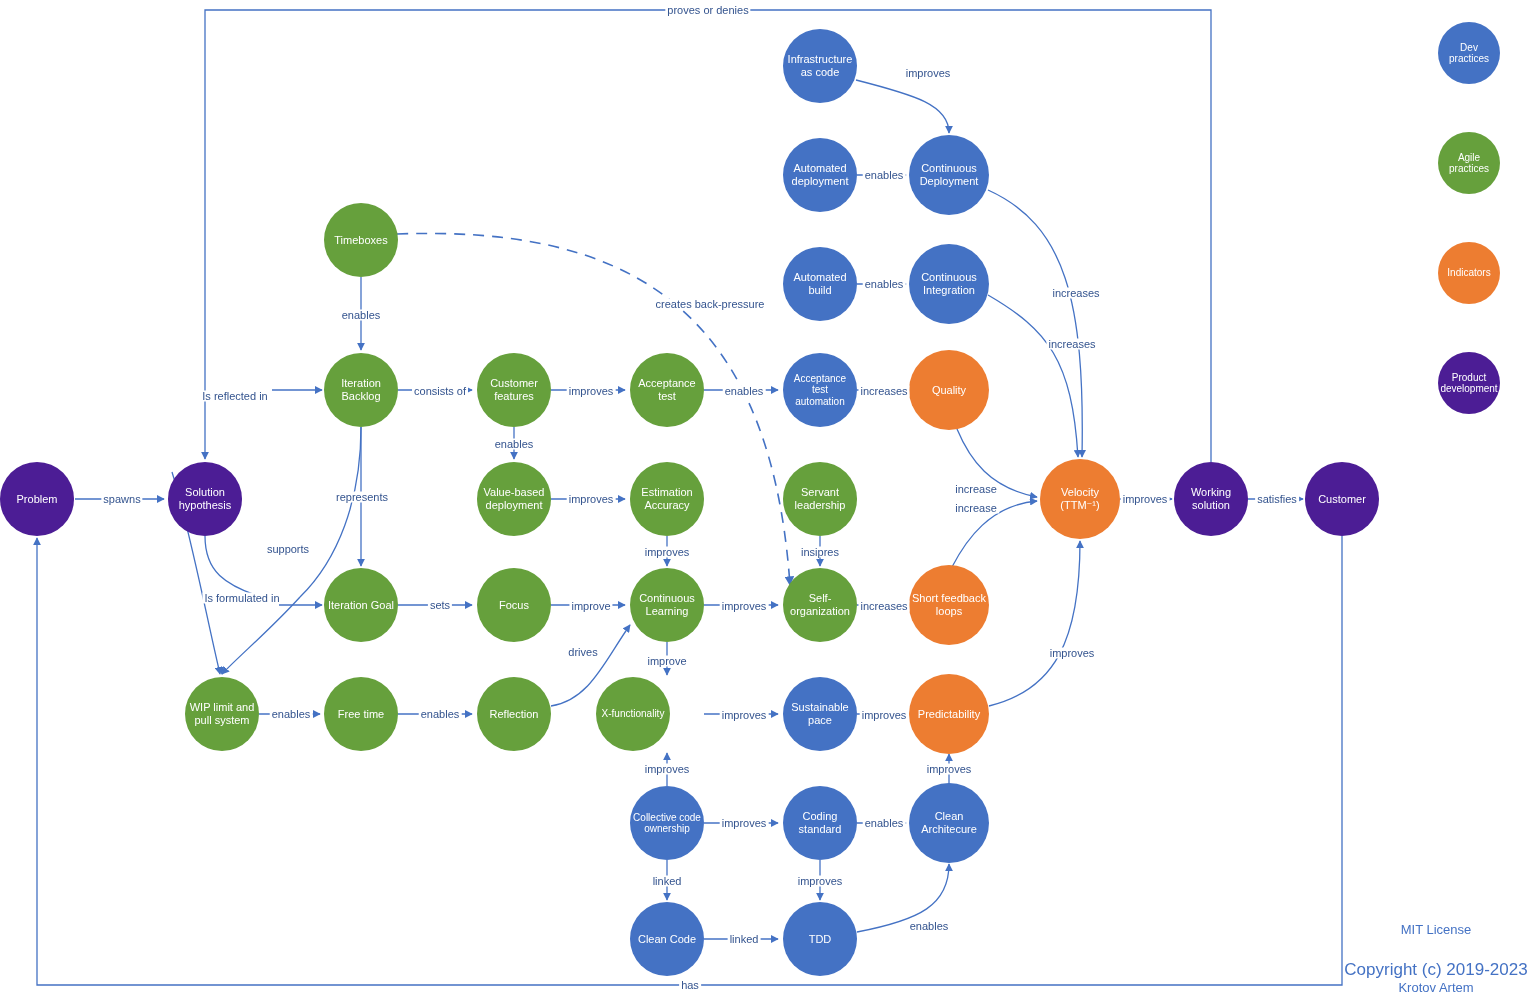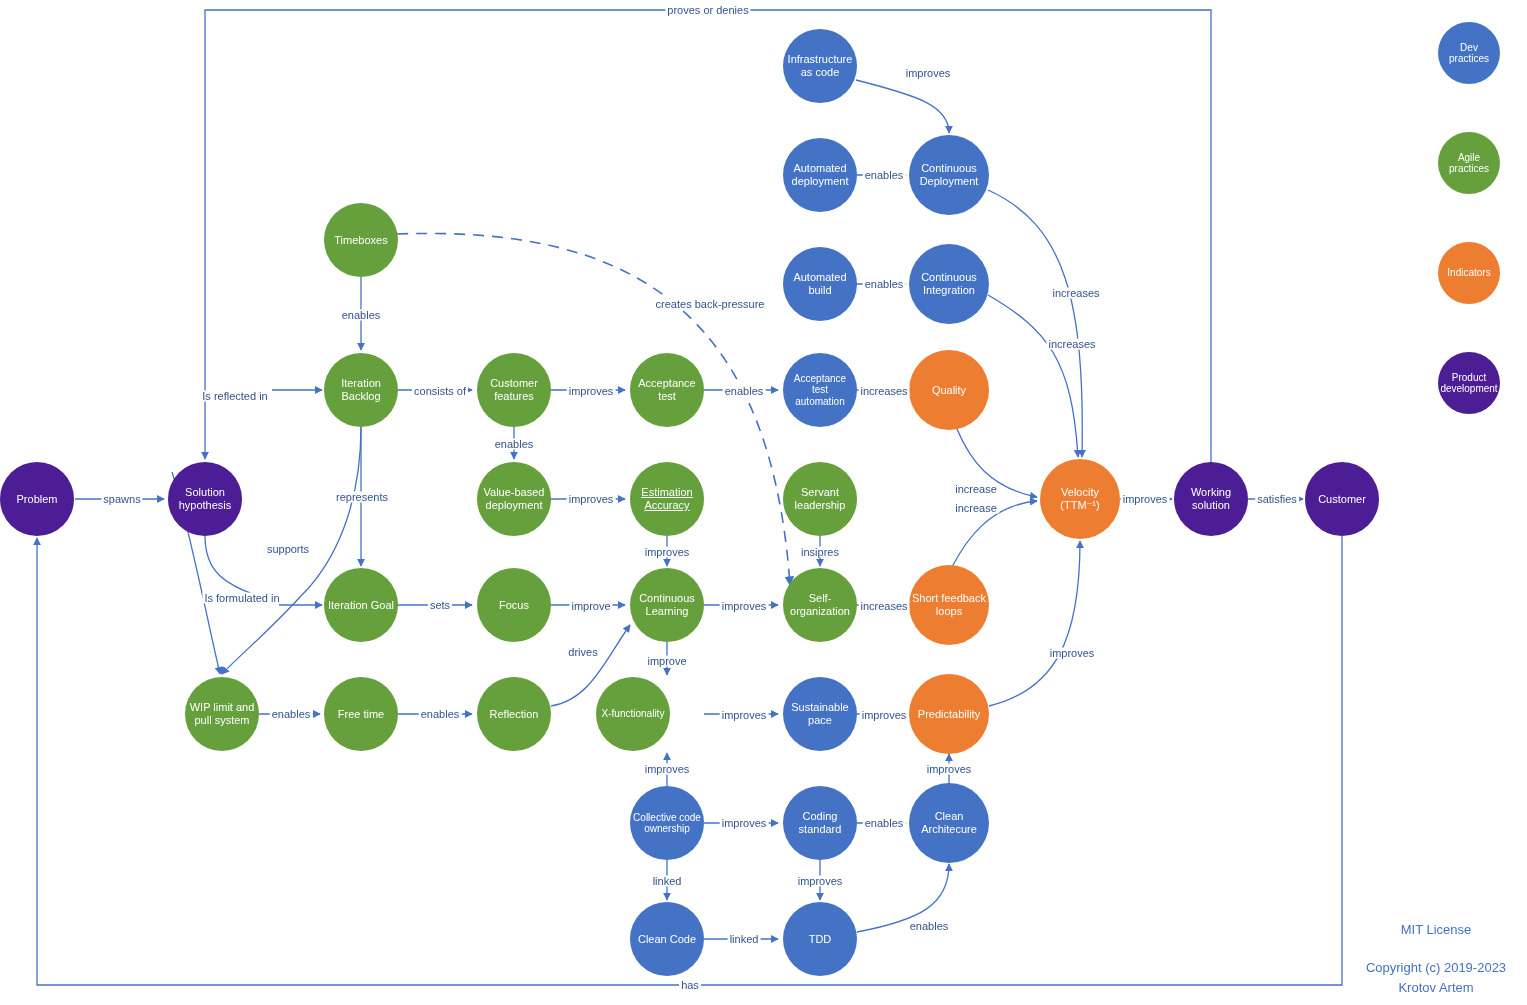--- a/index.html
+++ b/index.html
@@ -130,21 +130,21 @@
       </div>
       <div class="node c-green" style="left: 477px; top: 353px; width: 74px; height: 74px; font-size: 11px;">
         <span class="lbl">Customer features</span>
       </div>
       <div class="node c-green" style="left: 630px; top: 353px; width: 74px; height: 74px; font-size: 11px;">
         <span class="lbl">Acceptance test</span>
       </div>
       <div class="node c-green" style="left: 477px; top: 462px; width: 74px; height: 74px; font-size: 11px;">
         <span class="lbl">Value-based deployment</span>
       </div>
-      <div class="node c-green" style="left: 630px; top: 462px; width: 74px; height: 74px; font-size: 11px; text-decoration: underline;">
+      <div class="node c-green" style="left: 630px; top: 462px; width: 74px; height: 74px; font-size: 11px;">
         <span class="lbl">Estimation Accuracy</span>
       </div>
       <div class="node c-green" style="left: 783px; top: 462px; width: 74px; height: 74px; font-size: 11px;">
         <span class="lbl">Servant leadership</span>
       </div>
       <div class="node c-green" style="left: 324px; top: 568px; width: 74px; height: 74px; font-size: 11px;">
         <span class="lbl">Iteration Goal</span>
       </div>
       <div class="node c-green" style="left: 477px; top: 568px; width: 74px; height: 74px; font-size: 11px;">
         <span class="lbl">Focus</span>
@@ -272,15 +272,15 @@
       </div>
       <div class="node legend-node c-orange" style="left: 1438px; top: 242px; width: 62px; height: 62px; font-size: 10px;">
         <span class="lbl">Indicators</span>
       </div>
       <div class="node legend-node c-yellow" style="left: 1438px; top: 352px; width: 62px; height: 62px; font-size: 10px;">
         <span class="lbl">Product development</span>
       </div>
     </div>
 
   <div class="credit" style="left:1436px;top:922px;font-size:13px;">MIT License</div>
-  <div class="credit" style="left:1436px;top:960px;font-size:13px;">Copyright (c) 2019-2023</div>
+  <div class="credit" style="left:1436px;top:960px;font-size:17px;">Copyright (c) 2019-2023</div>
   <div class="credit" style="left:1436px;top:980px;font-size:13px;">Krotov Artem</div>
 </div>
 
 </body></html>

